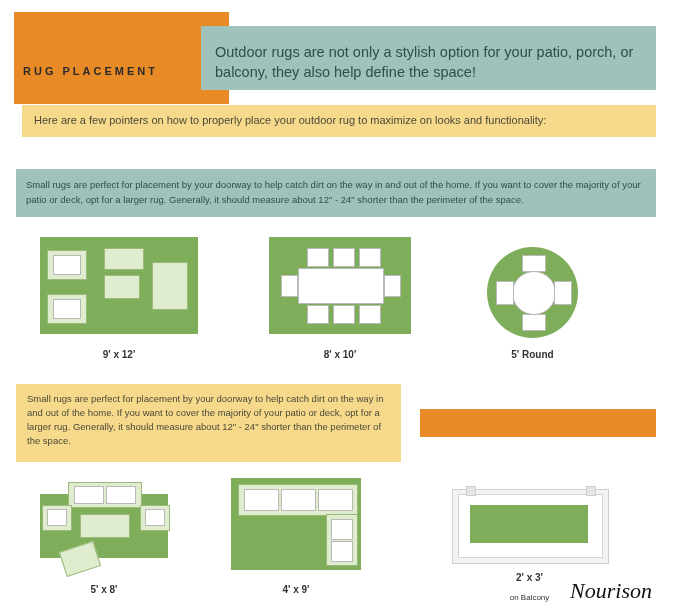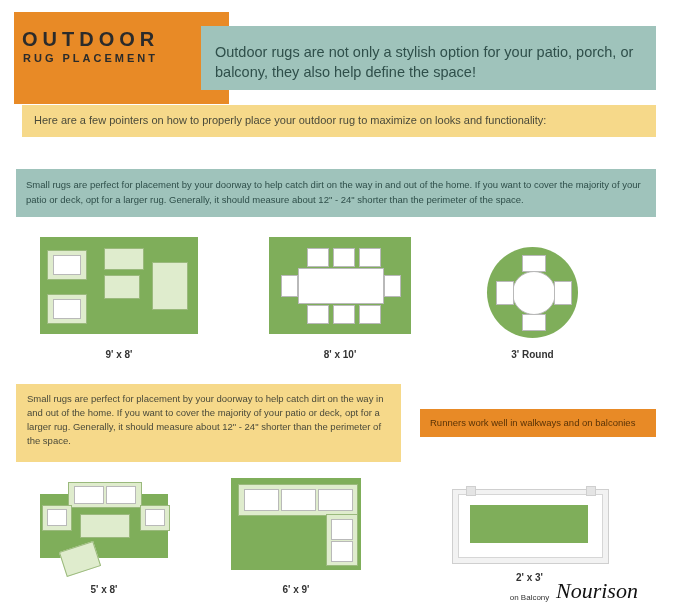--- a/index.html
+++ b/index.html
@@ -14,21 +14,21 @@
   
   .hdr-orange{
     position:absolute;left:14px;top:12px;width:215px;height:92px;
     background:#e88a26;
   }
   .hdr-title{
     position:absolute;left:22px;top:28px;width:200px;
     font-size:20px;font-weight:bold;letter-spacing:5px;color:#2b2b2b;
   }
   .hdr-sub{
-    position:absolute;left:23px;top:52px;width:200px;
+    position:absolute;left:23px;top:65px;width:200px;
     font-size:11px;font-weight:bold;letter-spacing:3px;color:#2b2b2b;
   }
   .hdr-teal{
     position:absolute;left:201px;top:26px;width:455px;height:64px;
     background:#9fc3bb;
   }
   .hdr-teal-txt{
     position:absolute;left:215px;top:42px;width:430px;
     font-size:14.5px;color:#2f4f4a;line-height:20px;
   }
@@ -87,21 +87,20 @@
     position:absolute;background:#7fae5a;border-radius:50%;
   }
 </style>
 </head>
 <body>
 
 <div class="page">
 
   <div class="hdr-orange"></div>
   <div class="hdr-teal"></div>
-  <div class="hdr-title">OUTDOOR</div>
   <div class="hdr-sub">RUG PLACEMENT</div>
   <div class="hdr-teal-txt">Outdoor rugs are not only a stylish option for your patio, porch, or balcony, they also help define the space!</div>
   <div class="hdr-yellow"></div>
   <div class="hdr-yellow-txt">Here are a few pointers on how to properly place your outdoor rug to maximize on looks and functionality:</div>
 
   <div class="band1"></div>
   <div class="band1-txt">Small rugs are perfect for placement by your doorway to help catch dirt on the way in and out of the home. If you want to cover the majority of your patio or deck, opt for a larger rug. Generally, it should measure about 12" - 24" shorter than the perimeter of the space.</div>
 
   <div>
     <div class="rug" style="left:40px;top:237px;width:158px;height:97px;"></div>
@@ -111,21 +110,21 @@
 
     <div class="furn" style="left:47px;top:250px;width:38px;height:28px;"></div>
     <div class="furn-w" style="left:53px;top:255px;width:26px;height:18px;"></div>
 
     <div class="furn" style="left:104px;top:275px;width:34px;height:22px;"></div>
 
     <div class="furn" style="left:104px;top:248px;width:38px;height:20px;"></div>
 
     <div class="furn" style="left:152px;top:262px;width:34px;height:46px;"></div>
     <div class="caption" style="left:40px;top:349px;width:158px;">
-      <span>9' x 8'</span>
+      <span>9' x 12'</span>
     </div>
   </div>
 
   <div>
     <div class="rug" style="left:269px;top:237px;width:142px;height:97px;"></div>
 
     <div class="furn-w" style="left:298px;top:268px;width:84px;height:34px;"></div>
 
     <div class="furn-w" style="left:307px;top:248px;width:20px;height:17px;"></div>
     <div class="furn-w" style="left:333px;top:248px;width:20px;height:17px;"></div>
@@ -143,28 +142,27 @@
   </div>
 
   <div>
     <div class="roundrug" style="left:487px;top:247px;width:91px;height:91px;"></div>
     <div class="furn-w circ" style="left:512px;top:271px;width:42px;height:42px;"></div>
     <div class="furn-w" style="left:496px;top:281px;width:16px;height:22px;"></div>
     <div class="furn-w" style="left:554px;top:281px;width:16px;height:22px;"></div>
     <div class="furn-w" style="left:522px;top:255px;width:22px;height:15px;"></div>
     <div class="furn-w" style="left:522px;top:314px;width:22px;height:15px;"></div>
     <div class="caption" style="left:487px;top:349px;width:91px;">
-      <span>3' Round</span>
+      <span>5' Round</span>
     </div>
   </div>
 
   <div class="band2"></div>
   <div class="band2-txt">Small rugs are perfect for placement by your doorway to help catch dirt on the way in and out of the home. If you want to cover the majority of your patio or deck, opt for a larger rug. Generally, it should measure about 12" - 24" shorter than the perimeter of the space.</div>
   <div class="band3"></div>
-  <div class="band3-txt">Runners work well in walkways and on balconies</div>
 
   <div>
     <div class="rug" style="left:40px;top:494px;width:128px;height:64px;"></div>
 
     <div class="furn" style="left:68px;top:482px;width:72px;height:24px;"></div>
     <div class="furn-w" style="left:74px;top:486px;width:28px;height:16px;"></div>
     <div class="furn-w" style="left:106px;top:486px;width:28px;height:16px;"></div>
 
     <div class="furn" style="left:80px;top:514px;width:48px;height:22px;"></div>
 
@@ -185,31 +183,31 @@
 
     <div class="furn" style="left:238px;top:484px;width:118px;height:30px;"></div>
     <div class="furn-w" style="left:244px;top:489px;width:33px;height:20px;"></div>
     <div class="furn-w" style="left:281px;top:489px;width:33px;height:20px;"></div>
     <div class="furn-w" style="left:318px;top:489px;width:33px;height:20px;"></div>
 
     <div class="furn" style="left:326px;top:514px;width:30px;height:50px;"></div>
     <div class="furn-w" style="left:331px;top:519px;width:20px;height:19px;"></div>
     <div class="furn-w" style="left:331px;top:541px;width:20px;height:19px;"></div>
     <div class="caption" style="left:231px;top:584px;width:130px;">
-      <span>6' x 9'</span>
+      <span>4' x 9'</span>
     </div>
   </div>
 
   <div>
     <div class="furn-w" style="left:452px;top:489px;width:155px;height:73px;background:#f2f2f2;border:1px solid #cfcfcf;"></div>
     <div class="furn-w" style="left:458px;top:494px;width:143px;height:62px;background:#ffffff;border:1px solid #d6d6d6;"></div>
     <div class="rug" style="left:470px;top:505px;width:118px;height:38px;"></div>
     <div class="furn-w" style="left:466px;top:486px;width:8px;height:8px;background:#e4e4e4;border:1px solid #cfcfcf;"></div>
     <div class="furn-w" style="left:586px;top:486px;width:8px;height:8px;background:#e4e4e4;border:1px solid #cfcfcf;"></div>
     <div class="caption" style="left:452px;top:572px;width:155px;">
       <span>2' x 3'</span>
       <span class="cap-sub">on Balcony</span>
     </div>
   </div>
 
-  <div style="position:absolute;left:556px;top:578px;width:110px;text-align:left;font-family:'Liberation Serif',serif;font-style:italic;font-size:22px;color:#111;">Nourison</div>
+  <div style="position:absolute;left:556px;top:578px;width:110px;text-align:center;font-family:'Liberation Serif',serif;font-style:italic;font-size:22px;color:#111;">Nourison</div>
 
 </div>
 
 </body></html>

